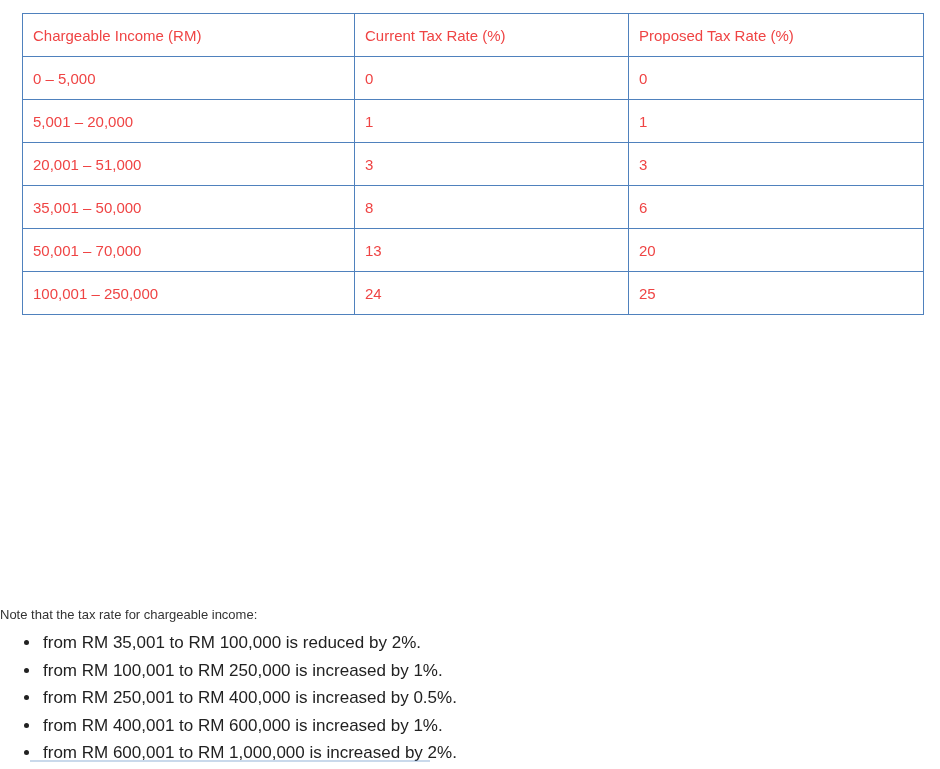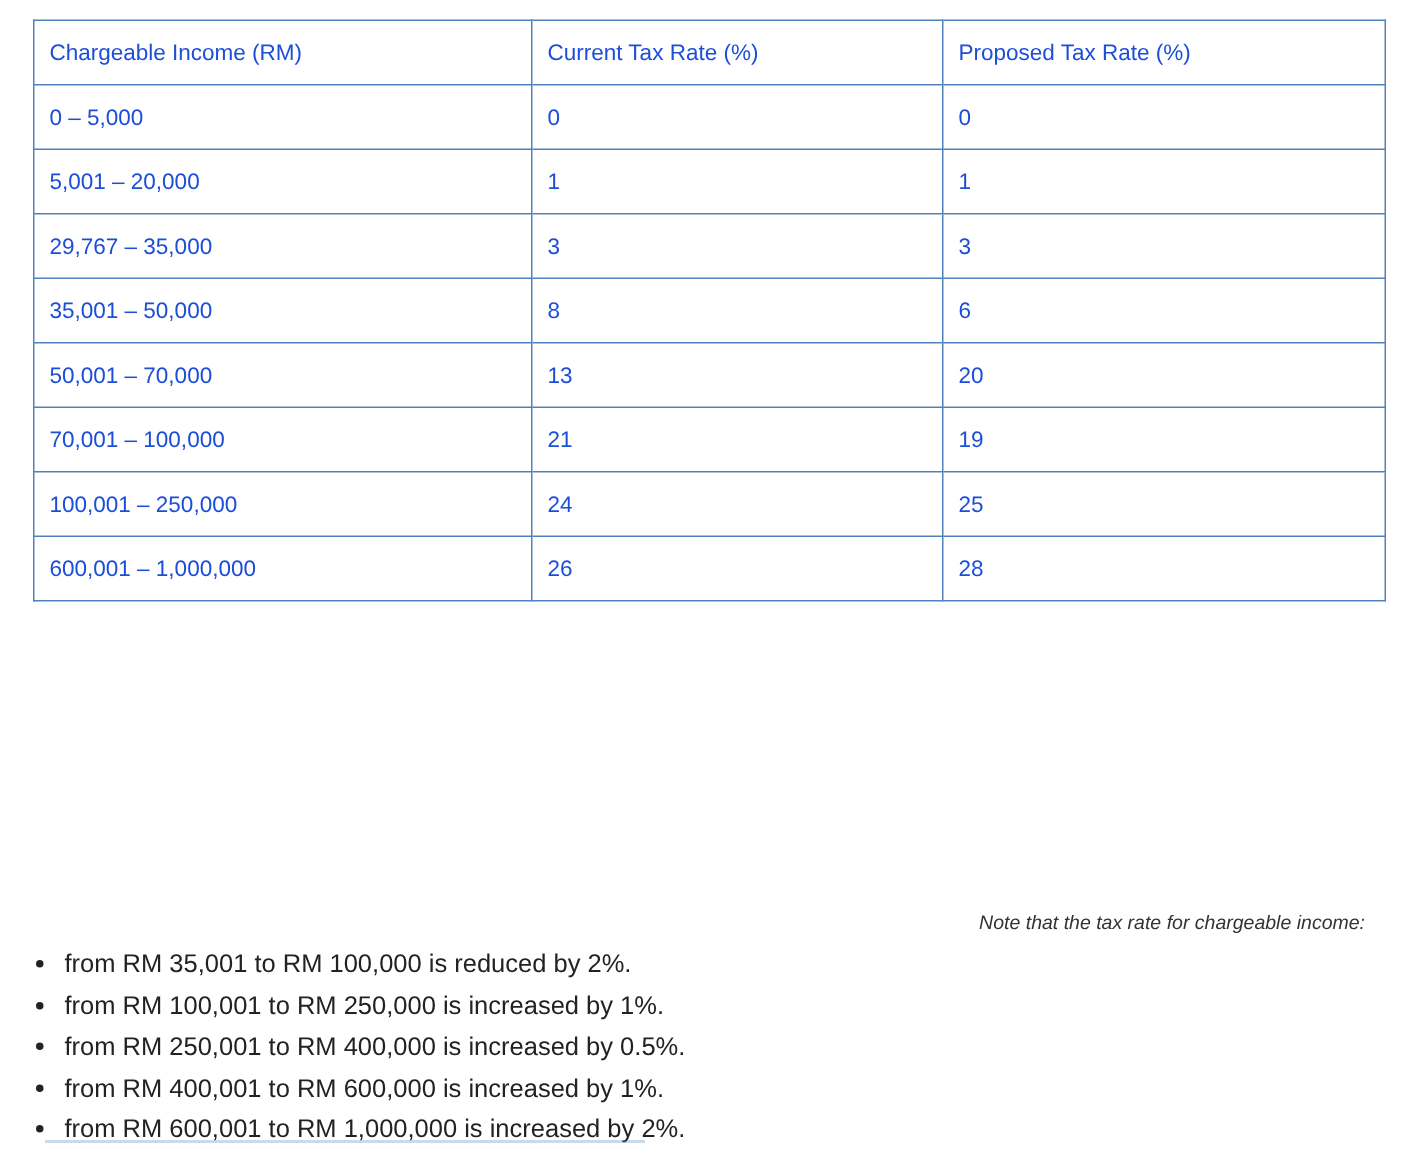--- a/index.html
+++ b/index.html
@@ -26,35 +26,34 @@
   }
   table.tax-table th,
   table.tax-table td {
     border: 1px solid #4f81bd;
     height: 43px;
     padding: 0 10px 0 10px;
     font-size: 15px;
     font-weight: normal;
     text-align: left;
     vertical-align: middle;
-    color: #1d4ed8;
+    color: #ef4444;
     background: #ffffff;
     white-space: nowrap;
     overflow: hidden;
     margin-left: 46px;
   }
   .note-heading {
     position: absolute;
     left: 0;
     top: 607px;
     width: 910px;
-    text-align: right;
+    text-align: left;
     font-size: 13px;
     color: #333333;
-    font-style: italic;
   }
   ul.notes-list {
     position: absolute;
     left: 22px;
     top: 626px;
     margin: 3px;
     padding: 0 0 0 16px;
     list-style: disc;
     font-size: 17px;
     line-height: 27.5px;
@@ -95,48 +94,38 @@
           <td>0 – 5,000</td>
           <td>0</td>
           <td>0</td>
         </tr>
         <tr>
           <td>5,001 – 20,000</td>
           <td>1</td>
           <td>1</td>
         </tr>
         <tr>
-          <td>29,767 – 35,000</td>
+          <td>20,001 – 51,000</td>
           <td>3</td>
           <td>3</td>
         </tr>
         <tr>
           <td>35,001 – 50,000</td>
           <td>8</td>
           <td>6</td>
         </tr>
         <tr>
           <td>50,001 – 70,000</td>
           <td>13</td>
           <td>20</td>
         </tr>
         <tr>
-          <td>70,001 – 100,000</td>
-          <td>21</td>
-          <td>19</td>
-        </tr>
-        <tr>
           <td>100,001 – 250,000</td>
           <td>24</td>
           <td>25</td>
-        </tr>
-        <tr>
-          <td>600,001 – 1,000,000</td>
-          <td>26</td>
-          <td>28</td>
         </tr>
       </tbody>
   </table>
 
   <div class="note-heading">Note that the tax rate for chargeable income:</div>
 
   <ul class="notes-list">
       <li>from RM 35,001 to RM 100,000 is reduced by 2%.</li>
       <li>from RM 100,001 to RM 250,000 is increased by 1%.</li>
       <li>from RM 250,001 to RM 400,000 is increased by 0.5%.</li>

